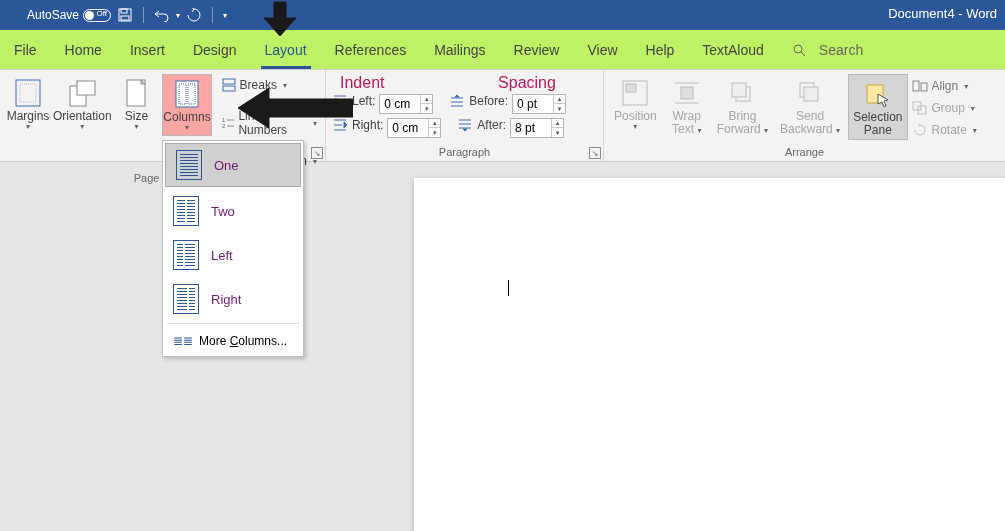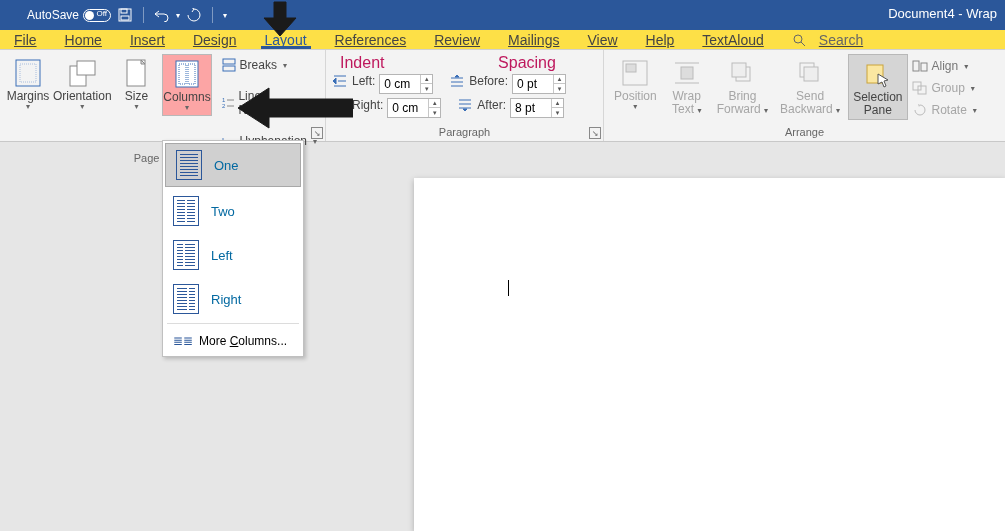--- a/index.html
+++ b/index.html
@@ -10,21 +10,21 @@
   .titlebar .left { display: flex; align-items: center; padding-left: 27px; gap: 6px; }
   .titlebar .autosave-toggle { display: inline-flex; align-items: center; gap: 4px; }
   .toggle-pill { width: 28px; height: 13px; border: 1px solid #fff; border-radius: 7px; position: relative; }
   .toggle-pill::before { content: ""; position: absolute; width: 9px; height: 9px; background: #fff; border-radius: 50%; top: 1px; left: 1px; }
   .toggle-pill .off-text { position:absolute; right:3px; top:-1px; font-size:8px; }
   .titlebar .ticon { width: 16px; height: 16px; display:flex; align-items:center; justify-content:center; }
   .titlebar .sep { width:1px; height:16px; background:rgba(255,255,255,.4); margin:0 4px;}
   .titlebar .doctitle { position:absolute; right:8px; top:6px; font-size:13px; }
 
   
-  .tabs { height: 20px; background: #fde047; display:flex; align-items:center; font-size:14px; color:#444; border-bottom:1px solid #d0d0d0;text-decoration:underline;}
+  .tabs { height: 40px; background: #bef264; display:flex; align-items:center; font-size:14px; color:#444; border-bottom:1px solid #d0d0d0;}
   .tabs .tab { padding: 0 14px; height:100%; display:flex; align-items:center; cursor:pointer; }
   .tabs .tab.active { color:#2b579a; position:relative;}
   .tabs .tab.active::after{ content:""; position:absolute; bottom:0; left:10px; right:10px; height:3px; background:#2b579a;}
   .tabs .search-group{ display:flex; align-items:center; gap:13px; margin-left:14px; color:#666;}
   .tabs .search-group svg{ display:block;}
 
   
   .ribbon { height:92px; background:#f3f3f3; border-bottom:1px solid #c8c8c8; display:flex; }
   .group { position:relative; border-right:1px solid #d6d6d6; padding:4px 6px 0 6px; display:flex; flex-direction:column; }
   .group-body { flex:1; display:flex; align-items:flex-start; gap:4px; }
@@ -48,21 +48,21 @@
   .caret{ font-size:8px; color:#666; margin-left:2px;}
 
   .arrgroup-right{ display:flex; flex-direction:column; gap:2px; padding-top:2px;}
   .arrbtn{ display:flex; align-items:center; gap:4px; font-size:12px; color:#777; height:20px;text-align:right; }
 
   
   .selpane { background:#d5d5d5; border:1px solid #b8b8b8; }
 
   
   .dropdown { position:absolute; left:162px; top:140px; width:142px; background:#fff; border:1px solid #c0c0c0; box-shadow:2px 2px 4px rgba(0,0,0,.2); z-index:50;}
-  .dropdown .ditem{ display:flex; align-items:center; gap:12px; height:44px; padding:0 10px; font-size:13px; color:#0369a1; cursor:pointer;}
+  .dropdown .ditem{ display:flex; align-items:center; gap:12px; height:44px; padding:0 10px; font-size:13px; color:#701a75; cursor:pointer;}
   .dropdown .ditem.sel{ background:#d0d0d0; border:1px solid #a8a8a8; margin:2px;}
   .dropdown .dicon{ width:26px; height:30px; border:1px solid #2b579a; display:flex; padding:3px; gap:2px;}
   .dropdown .dicon .col{ flex:1; background:repeating-linear-gradient(#2b579a,#2b579a 1px,transparent 1px,transparent 3px);}
   .dropdown .dsep{ height:1px; background:#dcdcdc; margin:2px 4px;}
   .dropdown .dmore{ display:flex; align-items:center; gap:10px; height:30px; padding:0 10px; font-size:12px; cursor:pointer;}
   .dropdown .dmore .mic{ width:16px; font-size:12px; color:#2b579a;}
   .dropdown .dmore u{ text-decoration:underline;}
 
   
   .page { position:absolute; left:414px; top:178px; width:591px; height:353px; background:#fff; box-shadow:0 2px 6px rgba(0,0,0,.25);}
@@ -101,32 +101,32 @@
     <span style="font-size:8px">▾</span>
     <span class="ticon">
       <svg width="14" height="14" viewBox="0 0 14 14">
           <path d="M7 1 A6 6 0 1 1 1 7" fill="none" stroke="#fff"></path>
           <path d="M7 1 L4 -1 M7 1 L5 4" stroke="#fff"></path>
         </svg>
     </span>
     <span class="sep"></span>
     <span style="font-size:8px">▾</span>
   </div>
-  <div class="doctitle">Document4  -  Wrap</div>
+  <div class="doctitle">Document4  -  Word</div>
 </div>
 
 <div class="tabs">
   <div class="tab">File</div>
   <div class="tab">Home</div>
   <div class="tab">Insert</div>
   <div class="tab">Design</div>
   <div class="tab active">Layout</div>
   <div class="tab">References</div>
+  <div class="tab">Mailings</div>
   <div class="tab">Review</div>
-  <div class="tab">Mailings</div>
   <div class="tab">View</div>
   <div class="tab">Help</div>
   <div class="tab">TextAloud</div>
   <div class="search-group">
     <svg width="14" height="14" viewBox="0 0 14 14">
         <circle cx="6" cy="6" r="4" fill="none" stroke="#666"></circle>
         <line x1="9" y1="9" x2="13" y2="13" stroke="#666"></line>
       </svg>
     <span>Search</span>
   </div>

